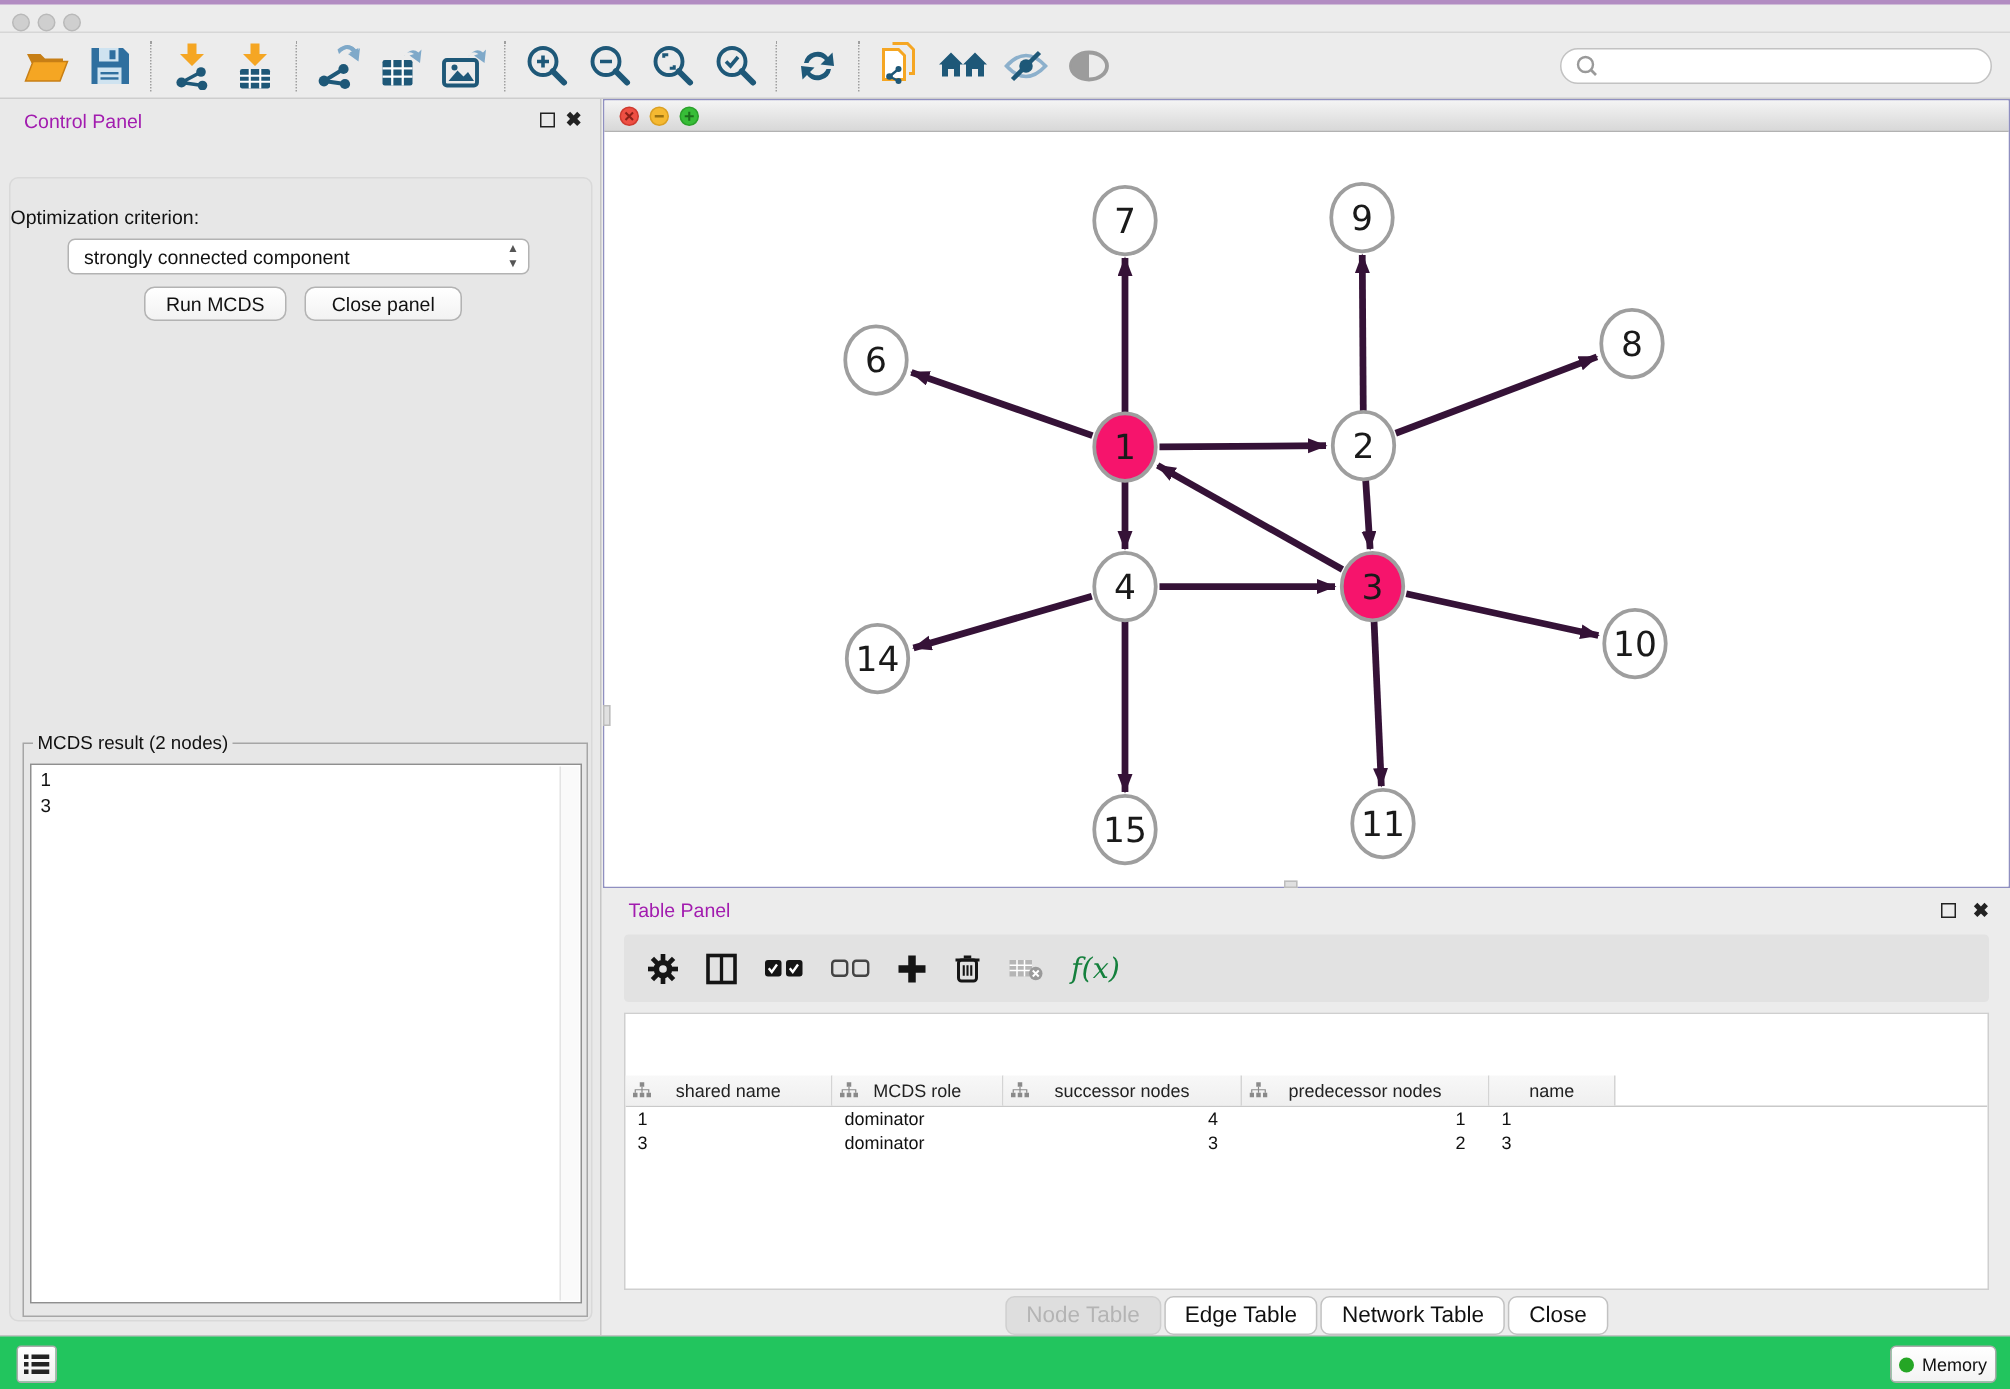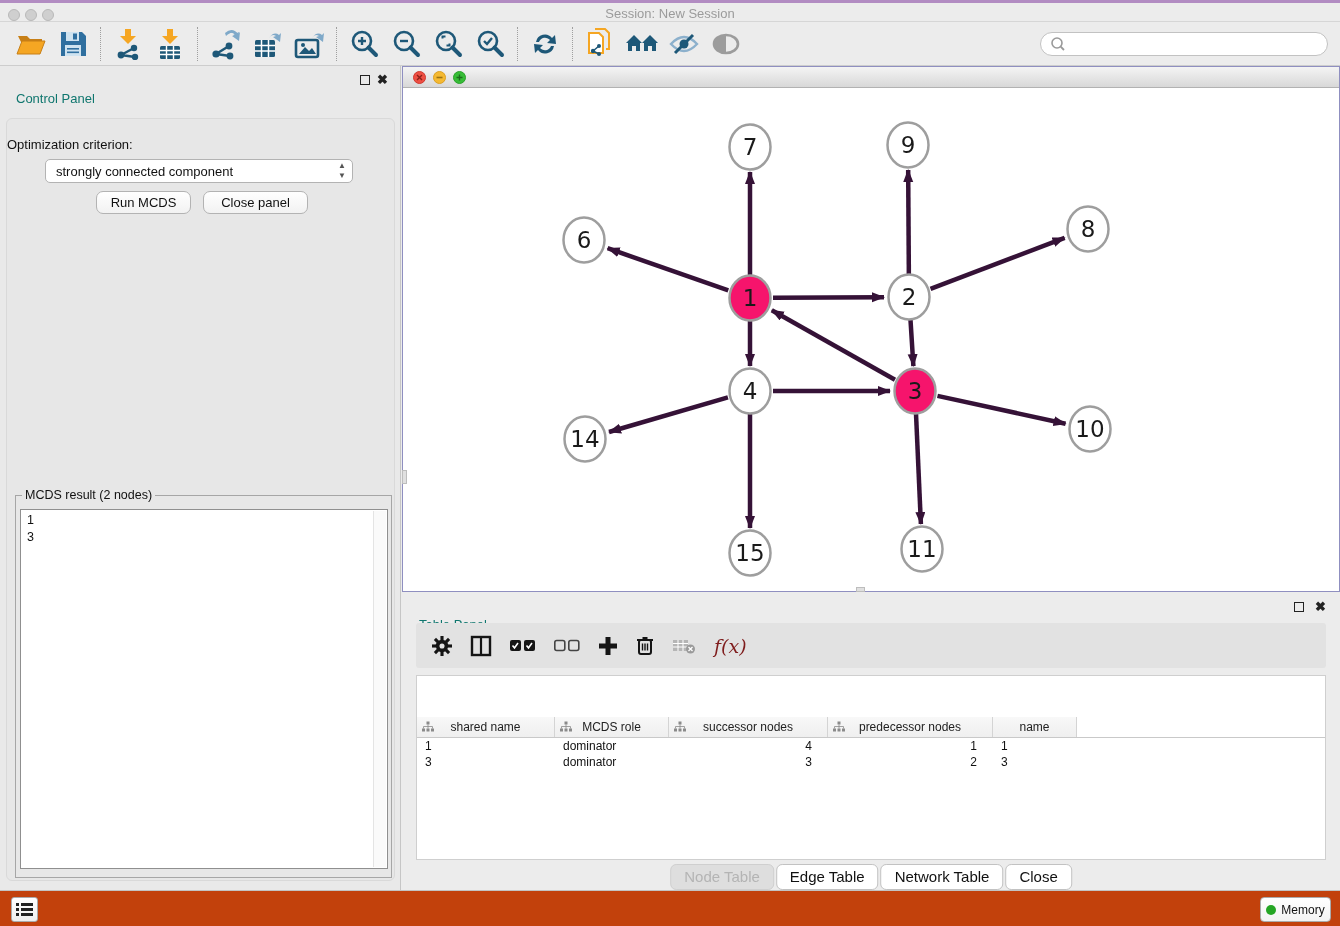--- a/index.html
+++ b/index.html
@@ -21,21 +21,21 @@
   .tbtn { width:42px; height:38px; display:flex; align-items:center; justify-content:center; }
   .tsep { height:34px; border-left:1px dotted #9f9f9f; margin:0 6px; }
   .searchbox { position:absolute; right:12px; top:10px; width:288px; height:24px;
     background:#fff; border:1px solid #c2c2c2; border-radius:12px; display:flex; align-items:center; }
   .searchbox input { border:none; outline:none; background:transparent; flex:1; height:20px;
     font-size:12px; font-family:"Liberation Sans",sans-serif; }
 
   
   .control-panel { position:absolute; left:0; top:66px; width:401px; height:824px;
     background:#e9e9e9; border-right:1px solid #c6c6c6; }
-  .panel-title { position:absolute; left:16px; top:25px; font-size:13px; color:#0f766e; }
+  .panel-title { position:absolute; left:16px; top:7px; font-size:13px; color:#a21caf; }
   .win-float { position:absolute; width:10px; height:10px; border:1.5px solid #222; }
   .win-close { position:absolute; font-size:13px; font-weight:bold; color:#222; line-height:10px; }
   .ctabs { position:absolute; top:31px; left:0; right:0; display:flex; justify-content:center; }
   .ctab { font-size:13px; padding:3px 13px 4px; background:#fff; border:1px solid #c2c2c2;
     border-bottom:none; border-radius:5px 5px 0 0; margin:0 1px; color:#111; }
   .ctab.disabled { background:#e0e0e0; color:#c0c0c0; border-color:#cfcfcf; }
   .cp-content { position:absolute; left:6px; top:52px; width:389px; height:763px;
     background:#e7e7e7; border:1px solid #d9d9d9; border-radius:6px; }
   .opt-label { position:absolute; top:18px; left:0; right:0; 
     font-size:13px; color:#111; }
@@ -88,39 +88,38 @@
   .td { font-size:12px; color:#111; line-height:16px; padding:0 16px 0 8px;
     white-space:nowrap; overflow:hidden; }
   .bottom-tabs { position:absolute; left:50%; transform:translateX(-50%); top:272px;
     display:flex; }
   .btab { font-size:15px; padding:3px 13px 4px; background:#fff; border:1px solid #c2c2c2;
     border-radius:6px; margin:0 1px; color:#111; }
   .btab.disabled { background:#dedede; color:#b4b4b4; border-color:#cfcfcf; }
 
   
   .statusbar { position:absolute; left:0; top:890px; width:1340px; height:36px;
-    background:#c2410c; border-top:1px solid #c3c3c3; }
+    background:#22c55e; border-top:1px solid #c3c3c3; }
   .status-left-btn { position:absolute; left:11px; top:6px; width:27px; height:25px;
     background:linear-gradient(#ffffff,#efefef); border:1px solid #ababab; border-radius:3px;
     display:flex; align-items:center; justify-content:center; }
   .memory-btn { position:absolute; right:9px; top:6px; width:71px; height:25px;
     background:linear-gradient(#ffffff,#f3f3f3); border:1px solid #ababab; border-radius:4px;
     display:flex; align-items:center; justify-content:center; gap:5px; font-size:12px; color:#111; }
   .memdot { width:10px; height:10px; border-radius:50%; background:#25a625; }
 
   svg { display:block; }
 </style>
 </head>
 <body>
 
 <div class="titlebar">
   <span class="tl-dot" style="left:8px"></span>
   <span class="tl-dot" style="left:25px"></span>
   <span class="tl-dot" style="left:42px"></span>
-  <div class="title">Session: New Session</div>
 </div>
 
 <div class="toolbar">
   <div class="tbtn">
     <svg width="32" height="28" viewBox="0 0 32 28">
       <path d="M3 6 h9 l3 3 h12 v3 H6 z" fill="#c77f16"></path>
       <path d="M2 24 L7 11 h23 l-5 13 z" fill="#f5a623" stroke="#c77f16" stroke-width="1"></path>
     </svg>
   </div>
   <div class="tbtn">
@@ -431,21 +430,21 @@
     <span>
       <svg width="24" height="16" viewBox="0 0 24 16">
         <rect x="1" y="2" width="15" height="11" fill="#b5b5b5"></rect>
         <g stroke="#fff" stroke-width="1">
             <path d="M1 5.5 h15 M1 9 h15 M6 2 v11 M11 2 v11"></path>
           </g>
         <circle cx="18.5" cy="11" r="4.5" fill="#9a9a9a"></circle>
         <path d="M16.5 9 l4 4 M20.5 9 l-4 4" stroke="#fff" stroke-width="1.3"></path>
       </svg>
     </span>
-    <span style="font-family:'DejaVu Serif',serif; font-style:italic; font-size:19px; color:#7f1d1d;">f(x)</span>
+    <span style="font-family:'DejaVu Serif',serif; font-style:italic; font-size:19px; color:#15803d;">f(x)</span>
   </div>
 
   <div class="tp-table">
     <div class="tp-header" id="table-header">
         <div class="th" style="width: 138px;">
           <svg class="tree-ic" width="12" height="12" viewBox="0 0 12 12">
             <g fill="#8a8a8a">
               <rect x="4.5" y="0.5" width="3" height="3"></rect>
               <rect x="0" y="7.5" width="3" height="3"></rect>
               <rect x="4.5" y="7.5" width="3" height="3"></rect>

